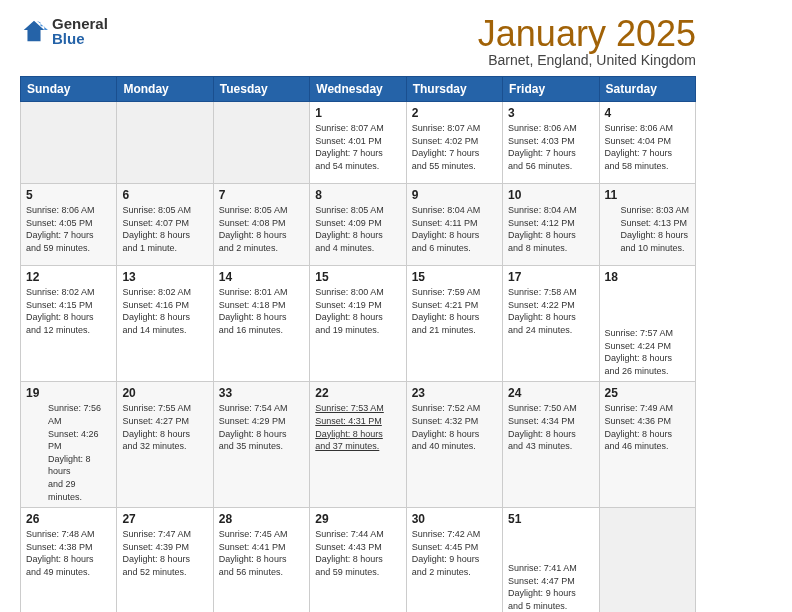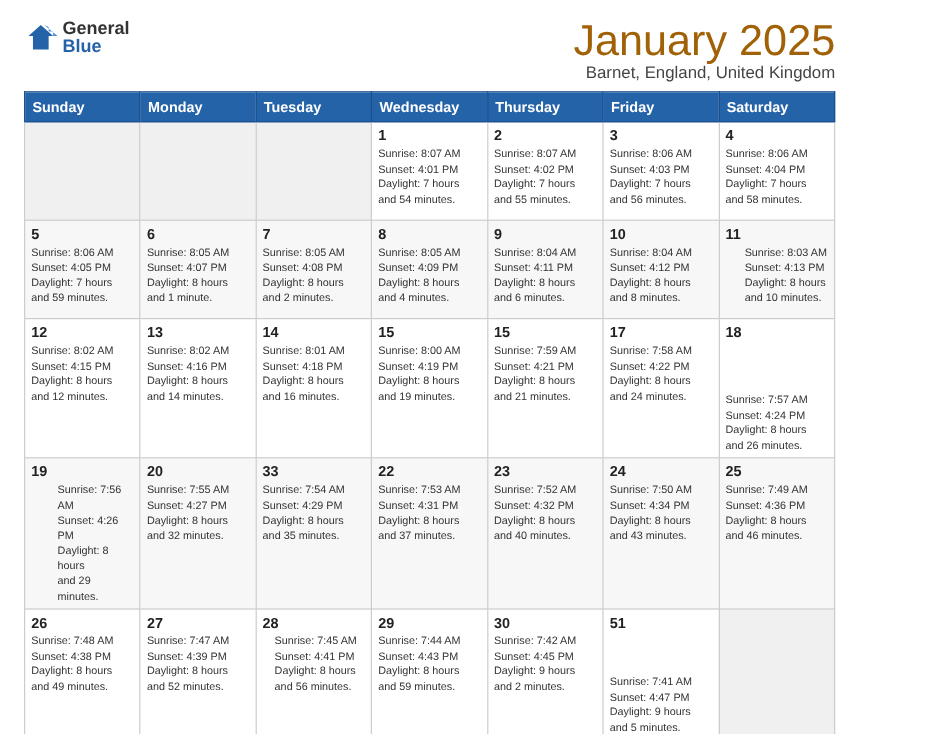--- a/index.html
+++ b/index.html
@@ -287,21 +287,21 @@
           </td>
           <td>
             <span class="day-num">33</span>
             <div class="day-info" style="white-space: pre-line;">Sunrise: 7:54 AM
 Sunset: 4:29 PM
 Daylight: 8 hours
 and 35 minutes.</div>
           </td>
           <td>
             <span class="day-num">22</span>
-            <div class="day-info" style="white-space: pre-line;">Sunrise: 7:53 AM
+            <div class="day-info" style="white-space: pre-line; text-decoration: underline;">Sunrise: 7:53 AM
 Sunset: 4:31 PM
 Daylight: 8 hours
 and 37 minutes.</div>
           </td>
           <td>
             <span class="day-num">23</span>
             <div class="day-info" style="white-space: pre-line;">Sunrise: 7:52 AM
 Sunset: 4:32 PM
 Daylight: 8 hours
 and 40 minutes.</div>
@@ -331,21 +331,21 @@
           </td>
           <td>
             <span class="day-num">27</span>
             <div class="day-info" style="white-space: pre-line;">Sunrise: 7:47 AM
 Sunset: 4:39 PM
 Daylight: 8 hours
 and 52 minutes.</div>
           </td>
           <td>
             <span class="day-num">28</span>
-            <div class="day-info" style="white-space: pre-line; margin-left: 10px;">Sunrise: 7:45 AM
+            <div class="day-info" style="white-space: pre-line;">Sunrise: 7:45 AM
 Sunset: 4:41 PM
 Daylight: 8 hours
 and 56 minutes.</div>
           </td>
           <td>
             <span class="day-num">29</span>
             <div class="day-info" style="white-space: pre-line;">Sunrise: 7:44 AM
 Sunset: 4:43 PM
 Daylight: 8 hours
 and 59 minutes.</div>

